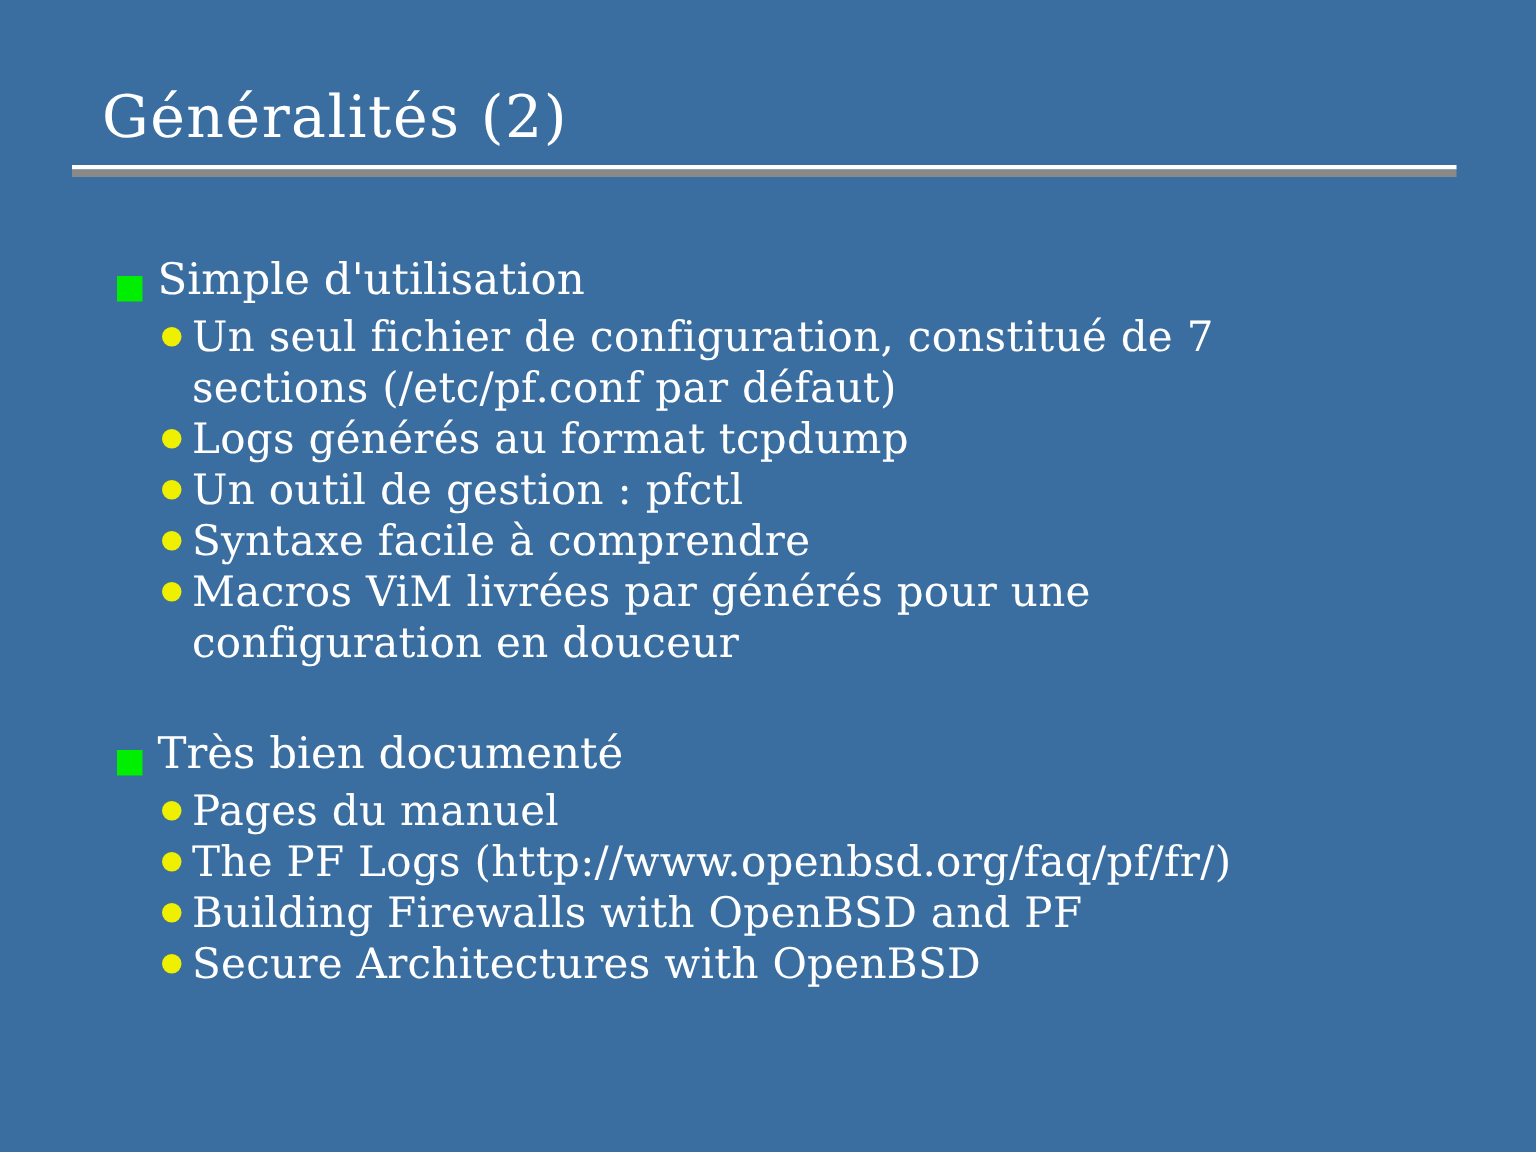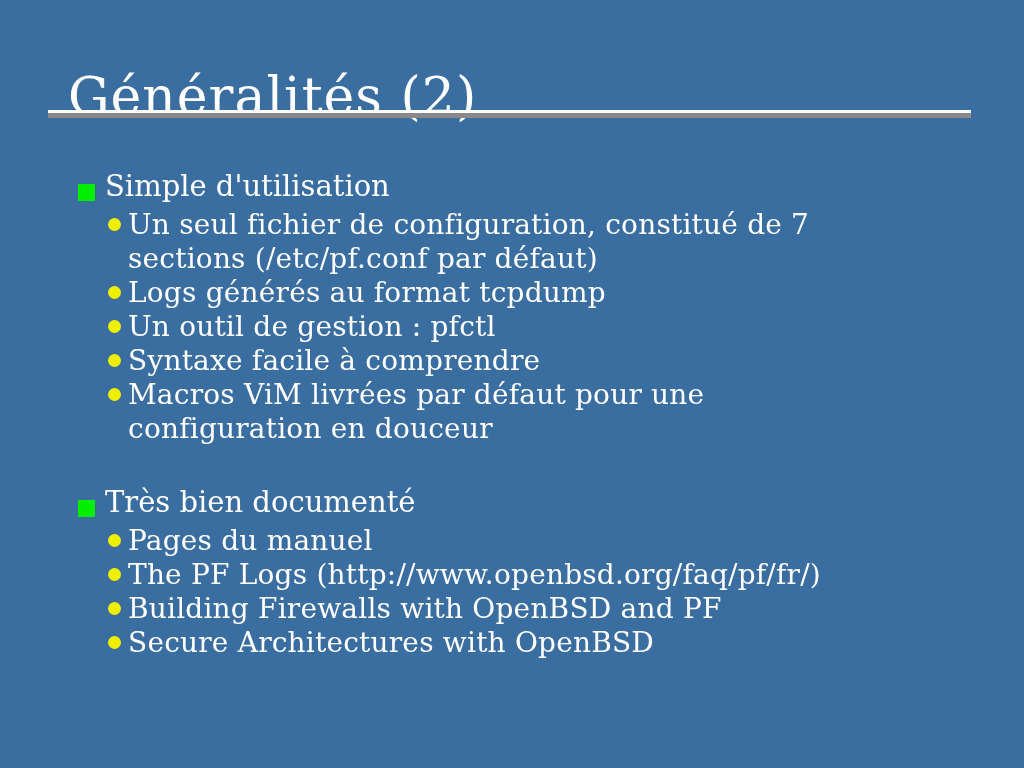--- a/index.html
+++ b/index.html
@@ -11,22 +11,22 @@
   .slide {
     position: relative;
     width: 1024px;
     height: 768px;
     background: #3A6DA0;
     color: #FFFFFF;
   }
   .slide-title {
     position: absolute;
     left: 68px;
-    top: 66px;
-    font-size: 52px;
+    top: 56px;
+    font-size: 39px;
     font-weight: normal;
     letter-spacing: 1px;
     white-space: nowrap;
   }
   .title-rule {
     position: absolute;
     left: 48px;
     top: 110px;
     width: 923px;
   }
@@ -111,21 +111,21 @@
         <li>
           <span class="bullet-dot"></span>
           <span class="item-text">Un outil de gestion : pfctl</span>
         </li>
         <li>
           <span class="bullet-dot"></span>
           <span class="item-text">Syntaxe facile à comprendre</span>
         </li>
         <li>
           <span class="bullet-dot"></span>
-          <span class="item-text">Macros ViM livrées par défaut pour une configuration en douceur</span>
+          <span class="item-text">Macros ViM livrées par générés pour une configuration en douceur</span>
         </li>
       </ul>
     </div>
 
     <div class="section section-2">
       <div class="section-heading">
         <span class="bullet-square"></span>
         <span>Très bien documenté</span>
       </div>
       <ul class="sub-list">

